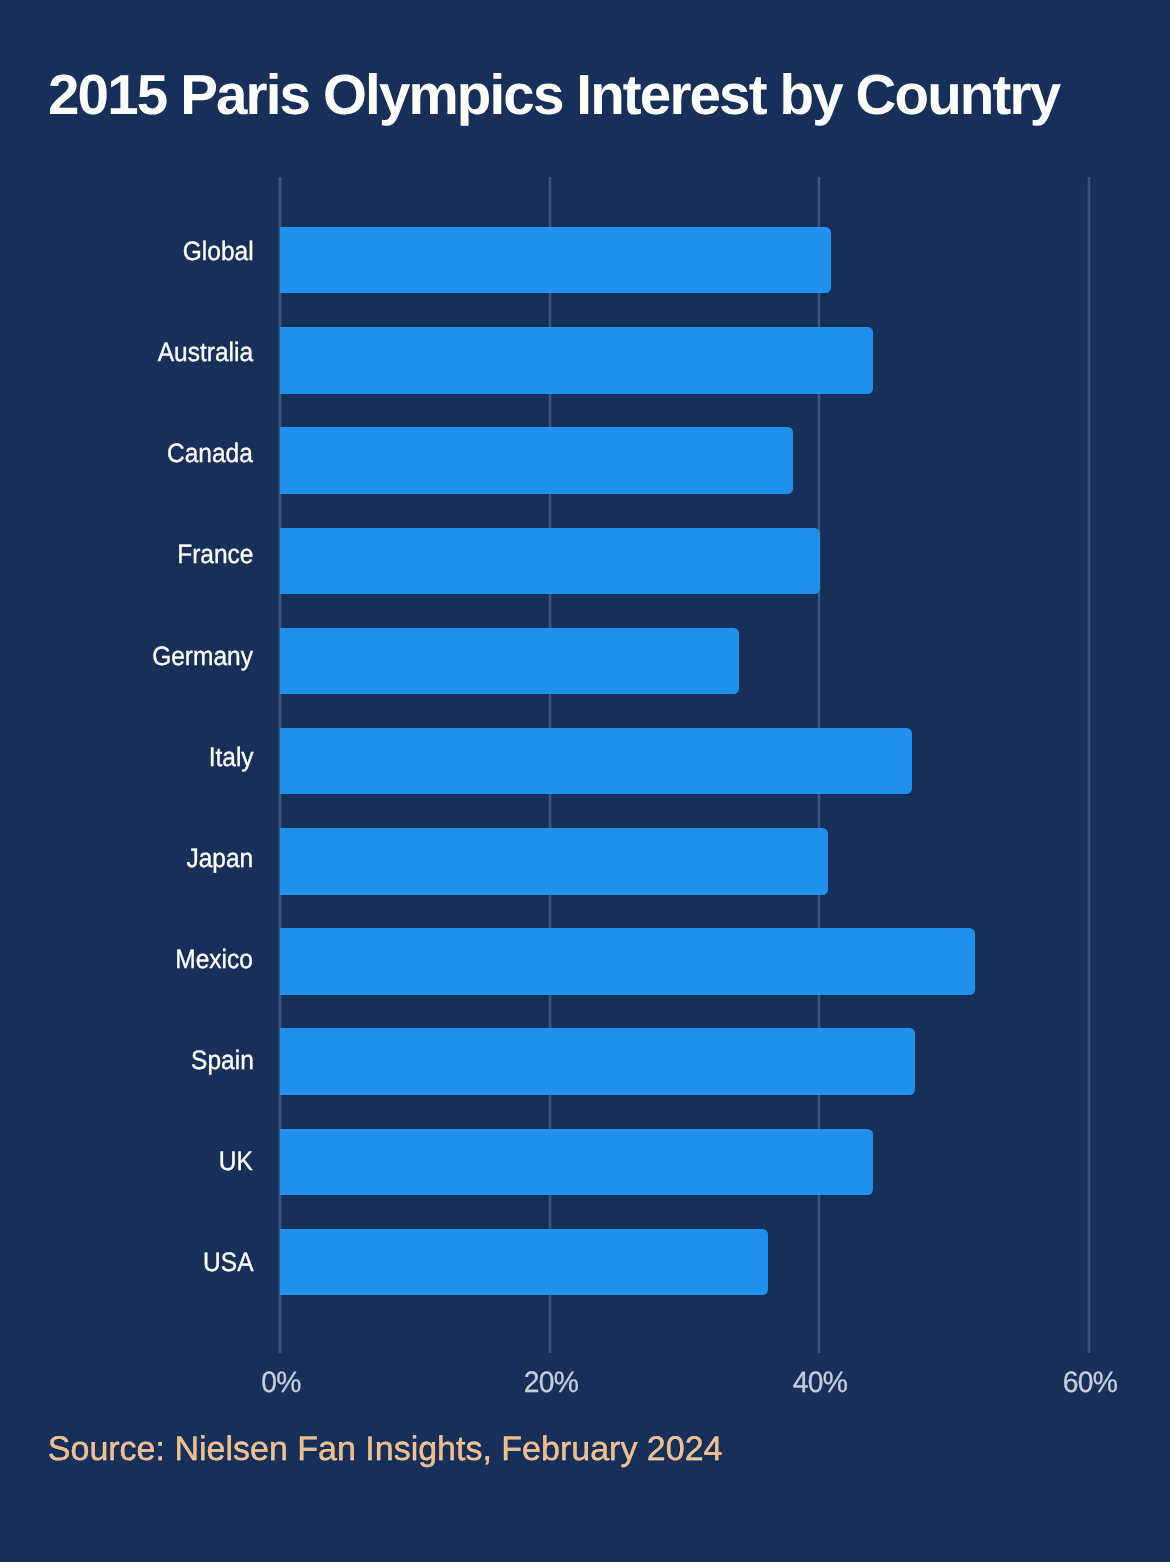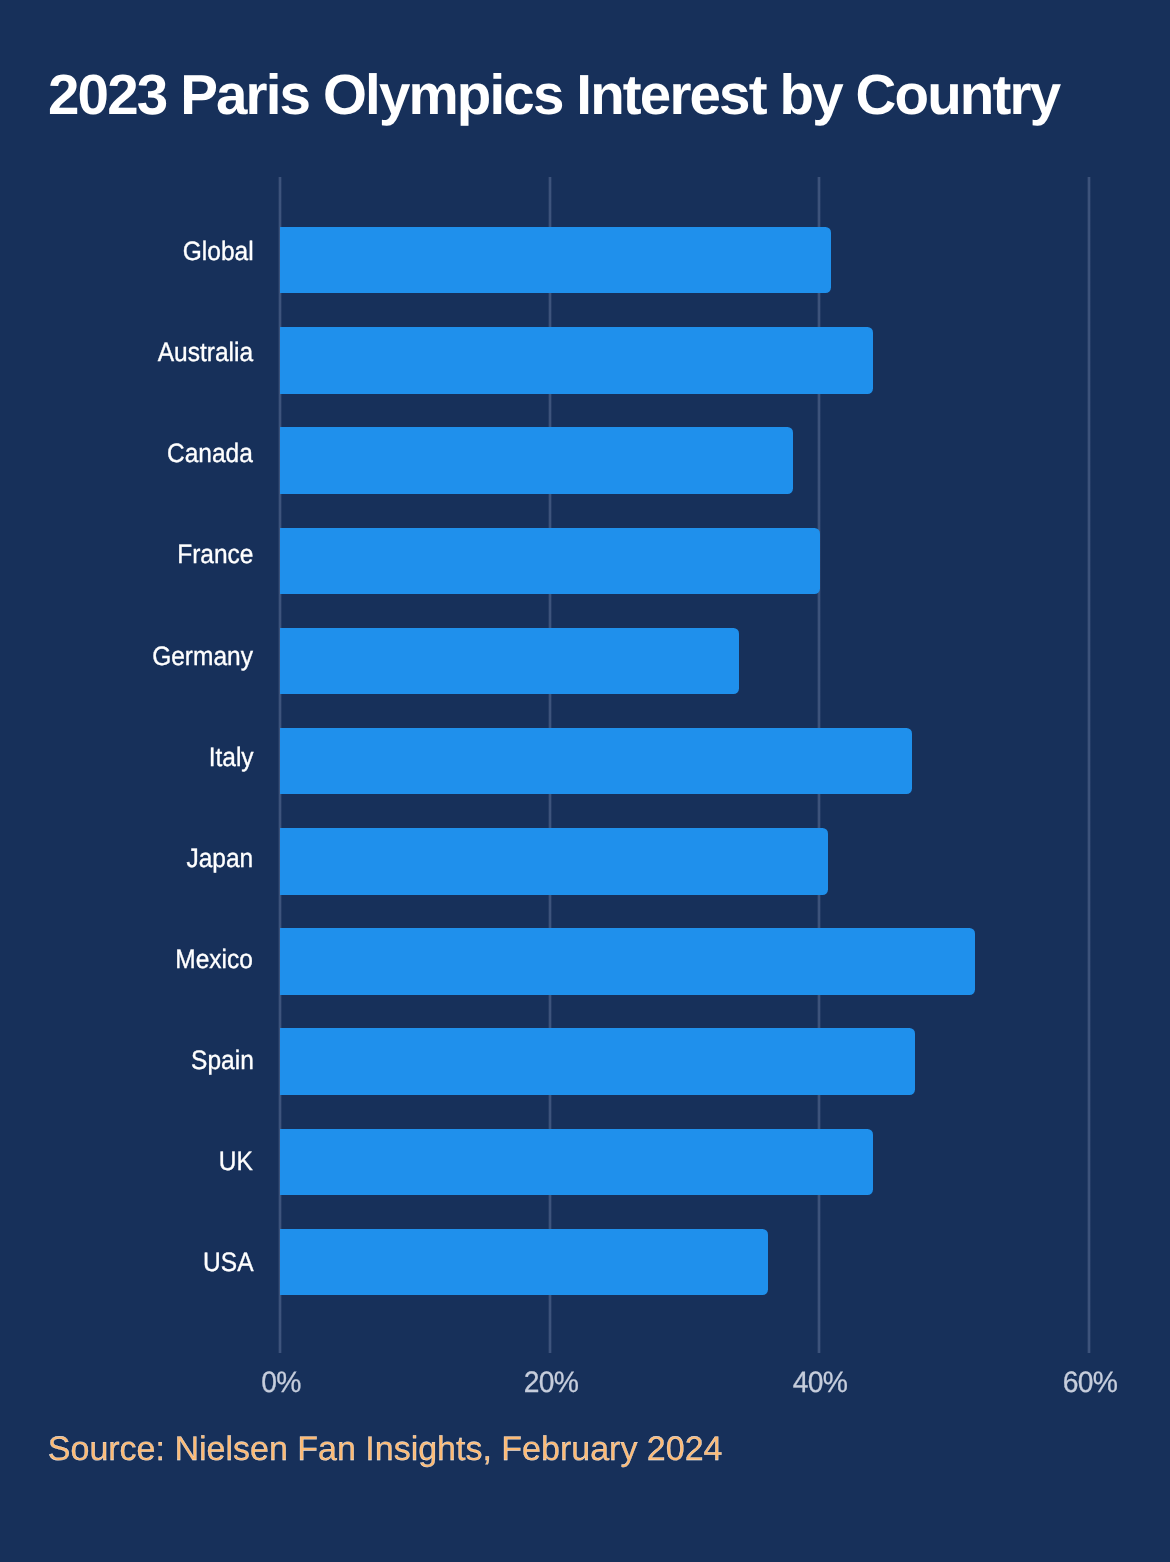--- a/index.html
+++ b/index.html
@@ -53,21 +53,21 @@
     position:absolute;left:47.8px;top:1432px;
     font-size:34px;color:#fdba74;line-height:1;white-space:nowrap;
     -webkit-text-stroke:0.3px #F2F4F8;
   }
 </style>
 </head>
 <body>
 
 <div class="page">
 
-  <div class="title">2023 Paris Olympics Interest by Country</div>
+  <div class="title">2015 Paris Olympics Interest by Country</div>
 
   <div class="plot">
 
     <div class="gridline" style="left: 266.3px; top: 176.6px; height: 1176.3px;"></div>
     <div class="gridline" style="left: 535.834px; top: 176.6px; height: 1176.3px;"></div>
     <div class="gridline" style="left: 805.368px; top: 176.6px; height: 1176.3px;"></div>
     <div class="gridline" style="left: 1074.9px; top: 176.6px; height: 1176.3px;"></div>
 
     <div class="bar" style="left: 267.9px; top: 227.1px; width: 551.197px; height: 66.4px; background: rgb(31, 144, 236);"></div>
     <div class="bar" style="left: 267.9px; top: 327.27px; width: 592.975px; height: 66.4px; background: rgb(31, 144, 236);"></div>

